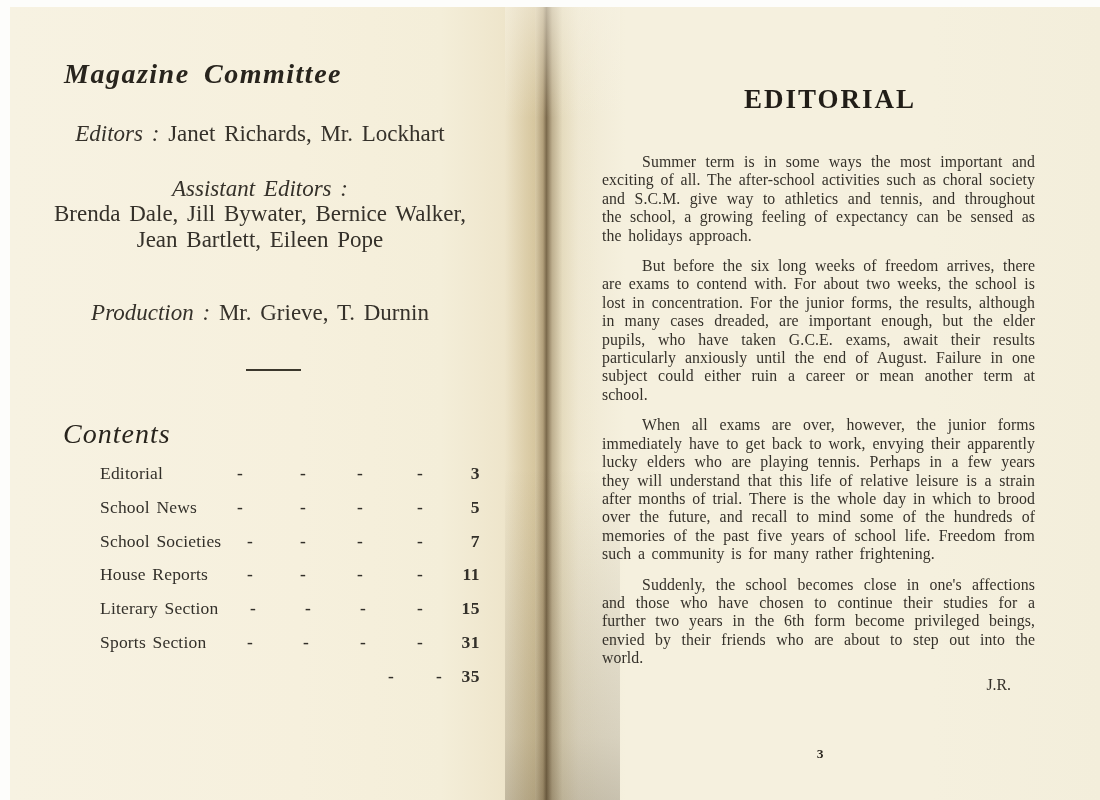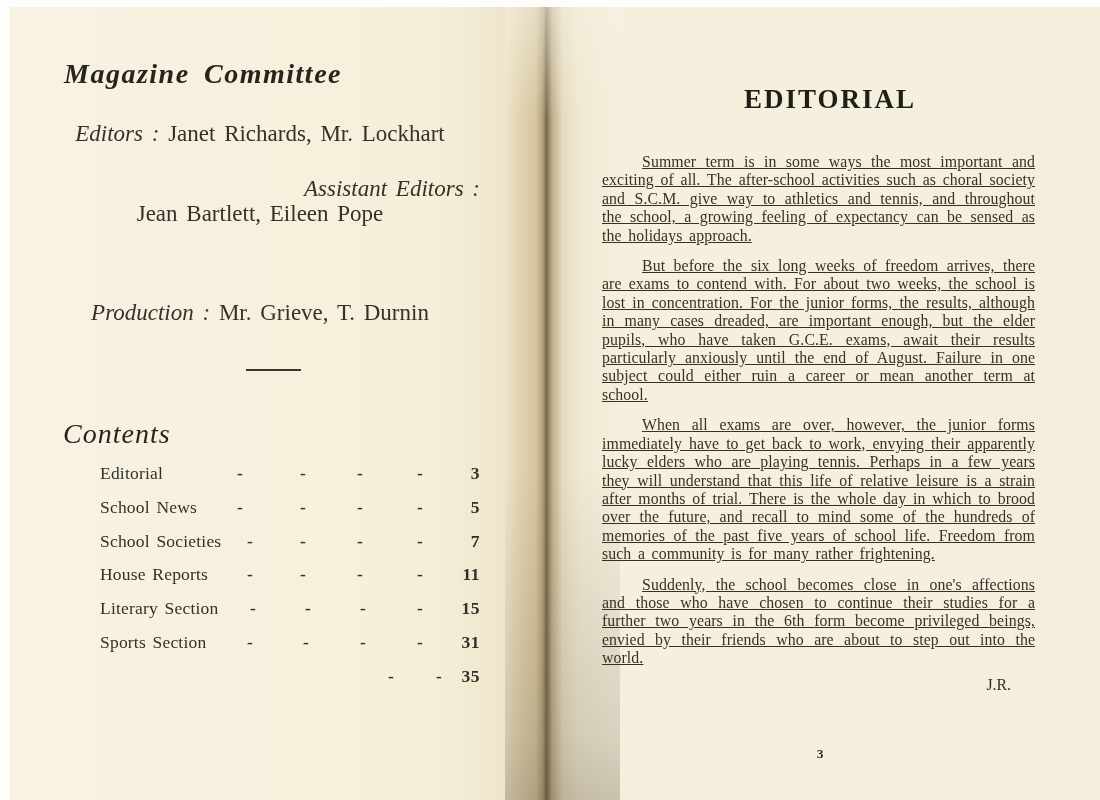--- a/index.html
+++ b/index.html
@@ -35,21 +35,21 @@
       rgba(44,31,12,0.14) 92%,
       rgba(44,31,12,0.22) 100%);}
   .committee-title{
     position:absolute;left:64px;top:58px;
     font-size:28px;font-style:italic;font-weight:600;
     letter-spacing:1.5px;color:#28241d;word-spacing:6px;
   }
   .center-block{position:absolute;left:40px;width:440px;text-align:center;font-size:23px;color:#35312a;word-spacing:3px;}
   .lbl-italic{font-style:italic;}
   .editors-line{top:121px;}
-  .assistant-label{top:176px;font-style:italic;text-align:right;}
+  .assistant-label{top:176px;font-style:italic;}
   .assistant-lines{top:201px;line-height:25.6px;}
   .production-line{top:300px;}
   .mid-rule{position:absolute;left:246px;top:369px;width:55px;height:0;border-top:2px solid #3b372c;}
   .contents-title{
     position:absolute;left:63px;top:418px;
     font-size:28px;font-style:italic;font-weight:400;
     letter-spacing:1px;color:#28241d;
   }
   .toc{position:absolute;left:100px;top:457px;width:380px;}
   .toc-row{position:relative;height:33.8px;line-height:33.8px;font-size:17.5px;color:#33302a;}
@@ -61,21 +61,21 @@
   .editorial-title{
     position:absolute;left:610px;top:84px;width:440px;
     text-align:center;font-size:27px;font-weight:700;
     letter-spacing:2px;color:#211d17;
   }
   .editorial-body{
     position:absolute;left:602px;top:153px;width:433px;
     font-size:15.8px;line-height:18.4px;text-align:justify;
     color:#35312a;
   }
-  .editorial-body p{margin:0 0 12px 0;text-indent:40px;word-spacing:2.5px;letter-spacing:0.1px;text-decoration:underline;}
+  .editorial-body p{margin:0 0 12px 0;text-indent:40px;word-spacing:2.5px;letter-spacing:0.1px;}
   .signature{text-align:right;padding-right:24px;margin-top:-4px;font-size:15.8px;word-spacing:1px;}
   .page-number{
     position:absolute;left:600px;top:746px;width:440px;
     text-align:center;font-size:13.5px;font-weight:700;color:#2c2820;
   }
 </style>
 </head>
 <body>
 
 <div class="stage">
@@ -89,20 +89,21 @@
   <div class="committee-title">Magazine Committee</div>
 
   <div class="center-block editors-line">
     <span class="lbl-italic">Editors :</span>
     <span>Janet Richards, Mr. Lockhart</span>
   </div>
 
   <div class="center-block assistant-label">Assistant Editors :</div>
 
   <div class="center-block assistant-lines" id="assistant-lines">
+      <div>Brenda Dale, Jill Bywater, Bernice Walker,</div>
       <div>Jean Bartlett, Eileen Pope</div>
     </div>
 
   <div class="center-block production-line">
     <span class="lbl-italic">Production :</span>
     <span>Mr. Grieve, T. Durnin</span>
   </div>
 
   <div class="mid-rule"></div>
 

